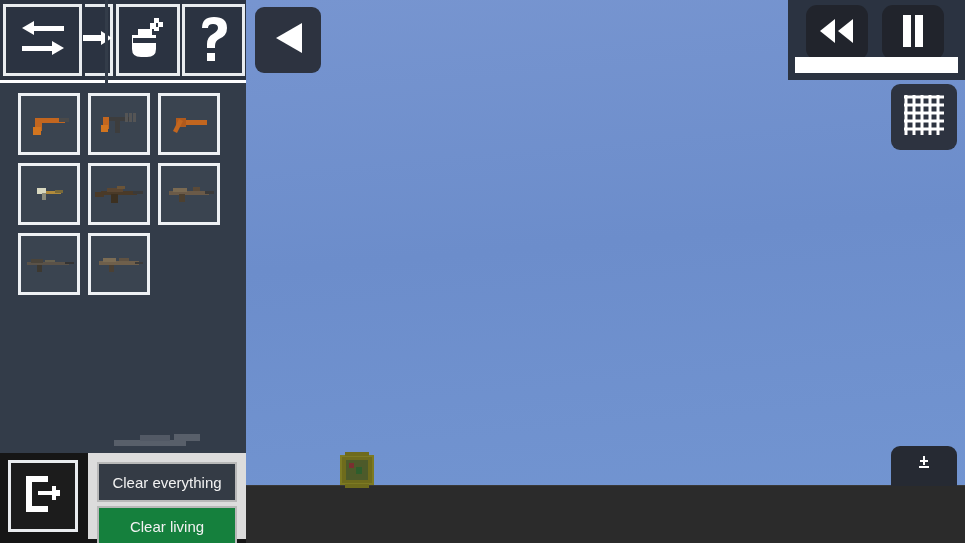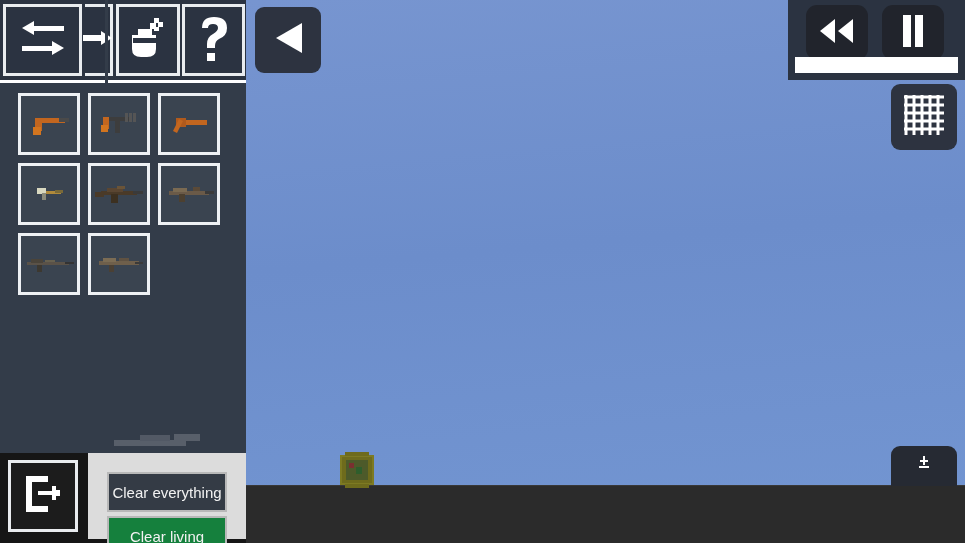--- a/index.html
+++ b/index.html
@@ -144,21 +144,21 @@
     width:70px; height:72px;
     border:3px solid #e9ecef;
     background:#1c1c1c;
     display:flex; align-items:center; justify-content:center;
   }
   #clear-panel {
     position:absolute;
     left:88px; top:0;
     width:158px; height:86px;
     background:#dcdcdc;
-    padding:19px;
+    padding:9px;
   }
   .clear-btn {
     width:100%;
     height:40px;
     background:#15803d;
     border:2px solid #b8b8b8;
     color:#f2f2f2;
     font-size:15px;
     font-family:"Liberation Sans", sans-serif;
     display:flex;

